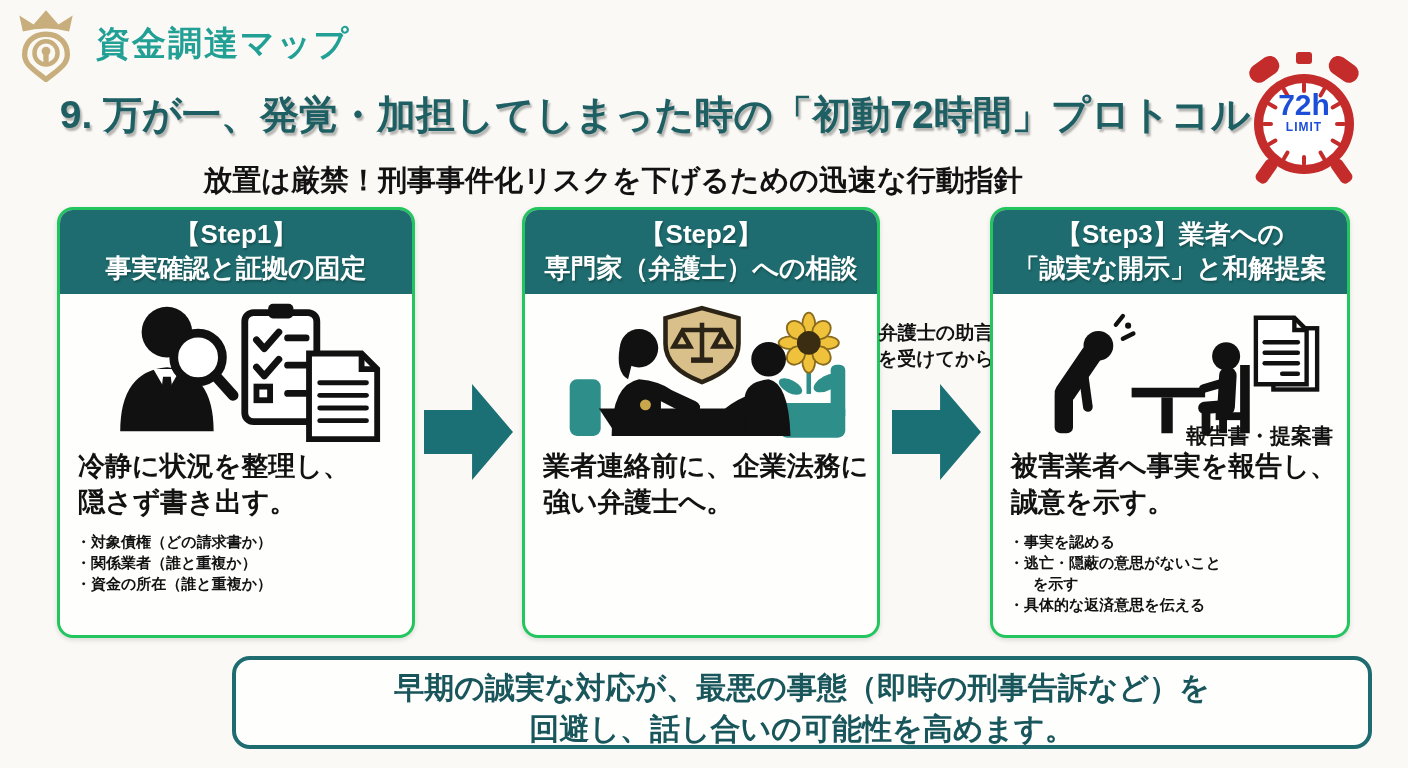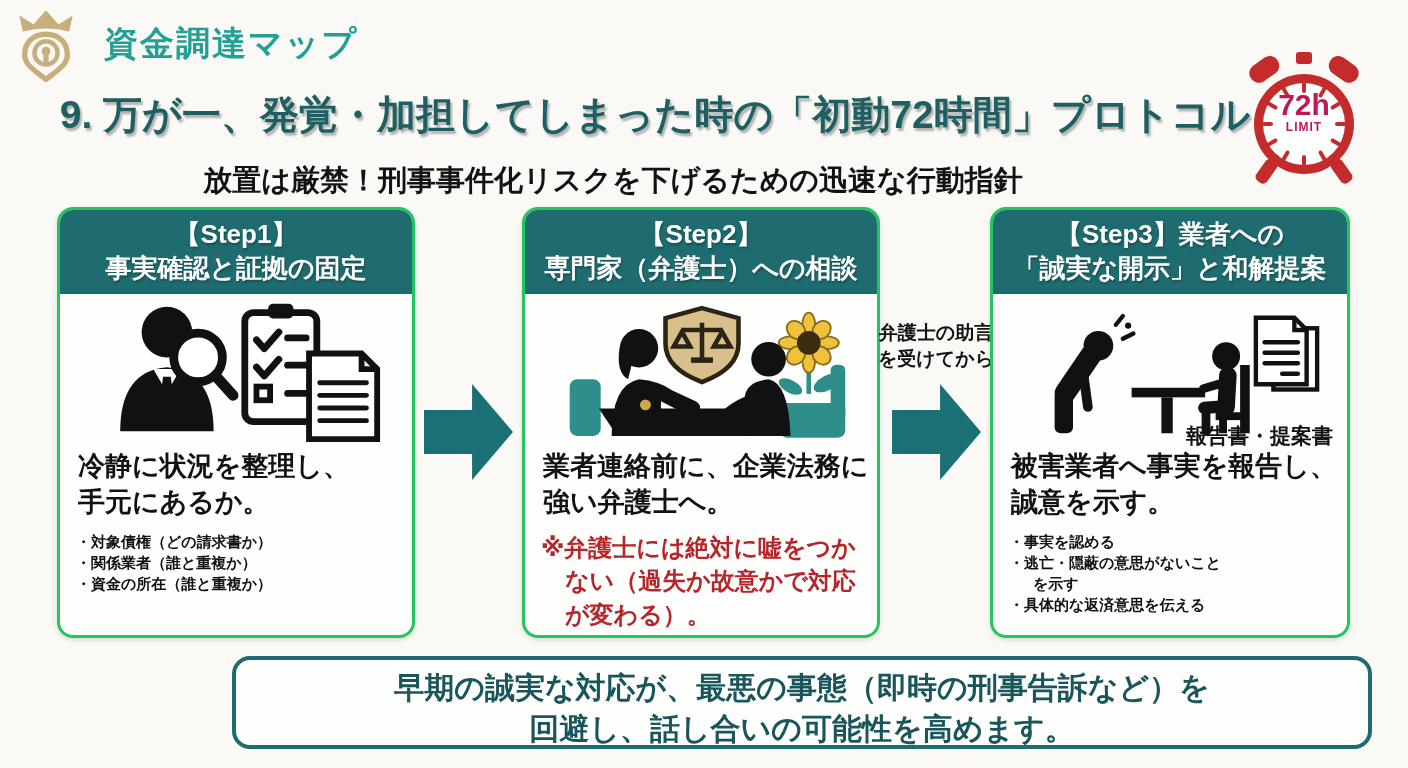--- a/index.html
+++ b/index.html
@@ -5,37 +5,37 @@
   html,body { margin:0; padding:0; }
   body {
     width:1408px; height:768px; overflow:hidden;
     background:#faf9f5;
     font-family:"Liberation Sans","DejaVu Sans",sans-serif;
     color:#121212;
   }
   .slide { position:relative; width:1408px; height:768px; }
 
   
-  .brand { position:absolute; left:14px; top:6px; display:flex; align-items:center; gap:26px; }
+  .brand { position:absolute; left:14px; top:6px; display:flex; align-items:center; gap:18px; }
   .brand-logo { width:64px; height:76px; }
   .brand-name { font-size:34px; font-weight:800; color:#23a096; letter-spacing:2px; }
 
   
   .title {
     position:absolute; left:0; top:88px; width:1310px; margin:0;
     text-align:center; font-size:39px; font-weight:800; color:#1d5f63;
     text-shadow:2px 3px 2px rgba(50,50,50,.35); white-space:nowrap;
   }
   .subtitle {
     position:absolute; left:0; top:144px; width:1192px; margin:17px;
     text-align:center; font-size:29px; font-weight:800; color:#121212; white-space:nowrap;
   }
   .clock { position:absolute; left:1244px; top:52px; width:120px; height:132px; }
   .clock svg { position:absolute; left:0; top:0; }
-  .clock-text { position:absolute; left:0; top:38px; width:120px; text-align:center; color:#be185d; }
+  .clock-text { position:absolute; left:0; top:38px; width:120px; text-align:center; color:#1d4ed8; }
   .clock-72h { font-size:30px; font-weight:800; line-height:1; }
   .clock-limit { font-size:12px; font-weight:800; letter-spacing:1px; line-height:1.2; }
 
   
   .card {
     position:absolute; top:207px; width:358px; height:431px; box-sizing:border-box;
     background:#fefefd; border:3px solid #22c55e; border-radius:16px;
     box-shadow:0 2px 5px rgba(0,0,0,.13); overflow:hidden;
   }
   .card1 { left:57px; } .card2 { left:522px; } .card3 { left:990px; width:360px; }
@@ -150,21 +150,21 @@
           <g stroke="#111" stroke-width="5" stroke-linecap="round">
             <line x1="245" y1="86" x2="293" y2="86"></line>
             <line x1="245" y1="99" x2="293" y2="99"></line>
             <line x1="245" y1="112" x2="293" y2="112"></line>
             <line x1="245" y1="125" x2="293" y2="125"></line>
           </g>
         </svg>
       </div>
       <p class="lead">
         <span class="nowrap">冷静に状況を整理し、</span><br>
-        <span class="nowrap">手元にあるか。</span>
+        <span class="nowrap">隠さず書き出す。</span>
       </p>
       <div class="bullets">
         <div class="nowrap">・対象債権（どの請求書か）</div>
         <div class="nowrap">・関係業者（誰と重複か）</div>
         <div class="nowrap">・資金の所在（誰と重複か）</div>
       </div>
     </div>
   </article>
 
   <div class="arrow arrow1"></div>
@@ -211,25 +211,20 @@
           <circle cx="103" cy="116" r="6" fill="#c9a84c"></circle>
           <circle cx="238" cy="66" r="19" fill="#111"></circle>
           <path d="M212 150 L212 106 Q215 90 238 88 Q260 92 262 150 Z" fill="#111"></path>
           <path d="M214 106 Q196 114 186 124 Q179 131 186 137 Q193 142 200 134 Q209 124 221 120 Z" fill="#111"></path>
         </svg>
       </div>
       <p class="lead">
         <span class="nowrap">業者連絡前に、企業法務に</span><br>
         <span class="nowrap">強い弁護士へ。</span>
       </p>
-      <div class="note">
-        <div class="nowrap">※弁護士には絶対に嘘をつか</div>
-        <div class="nowrap indent">ない（過失か故意かで対応</div>
-        <div class="nowrap indent">が変わる）。</div>
-      </div>
     </div>
   </article>
 
   <div class="arrow-label">
     <span class="nowrap">弁護士の助言</span><br>
     <span class="nowrap">を受けてから</span>
   </div>
   <div class="arrow arrow2"></div>
 
   <article class="card card3">

